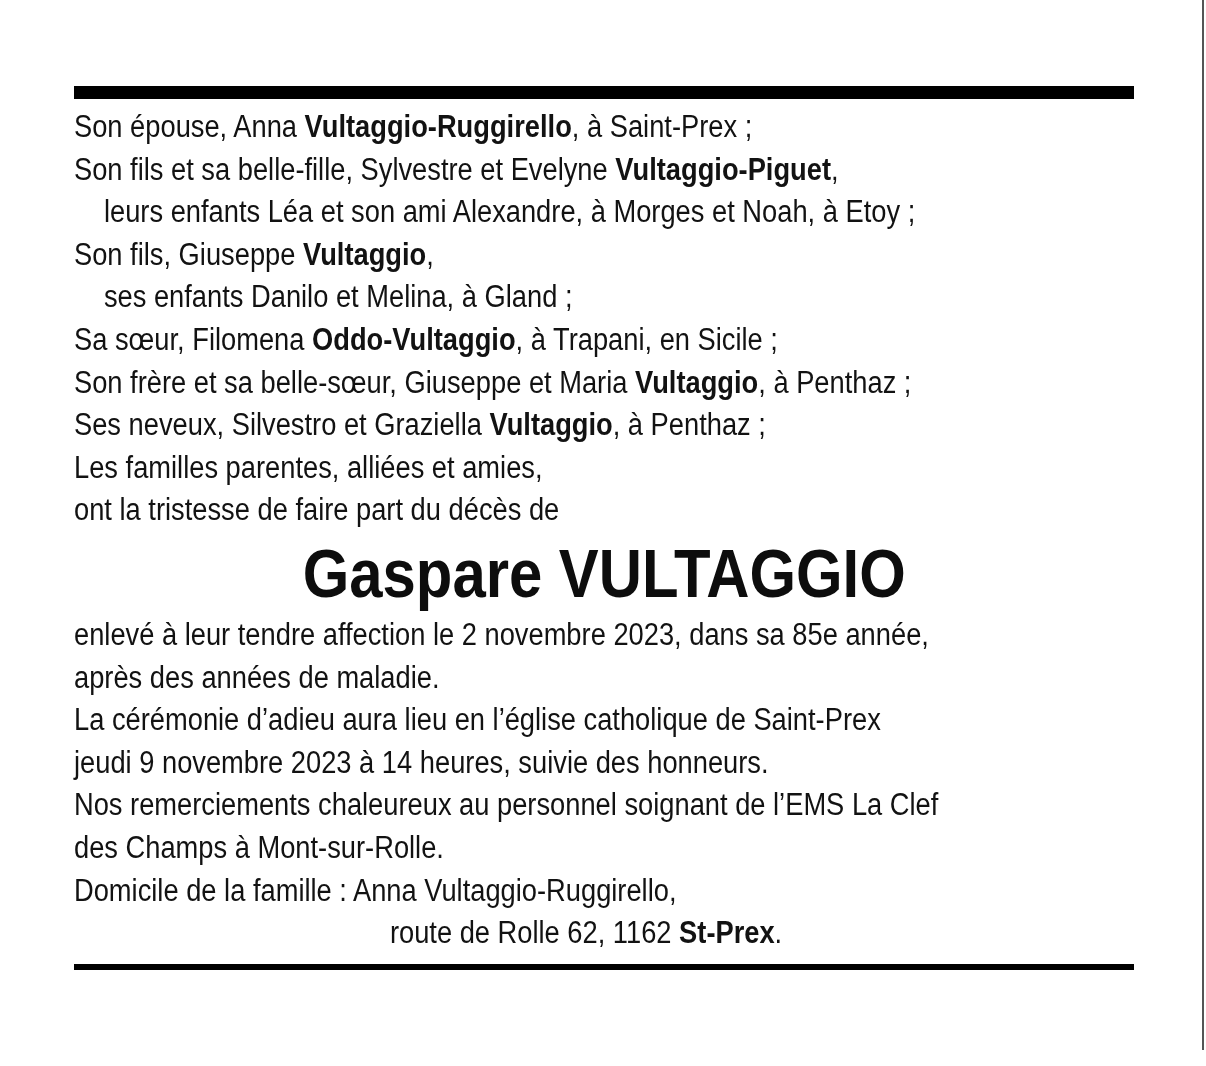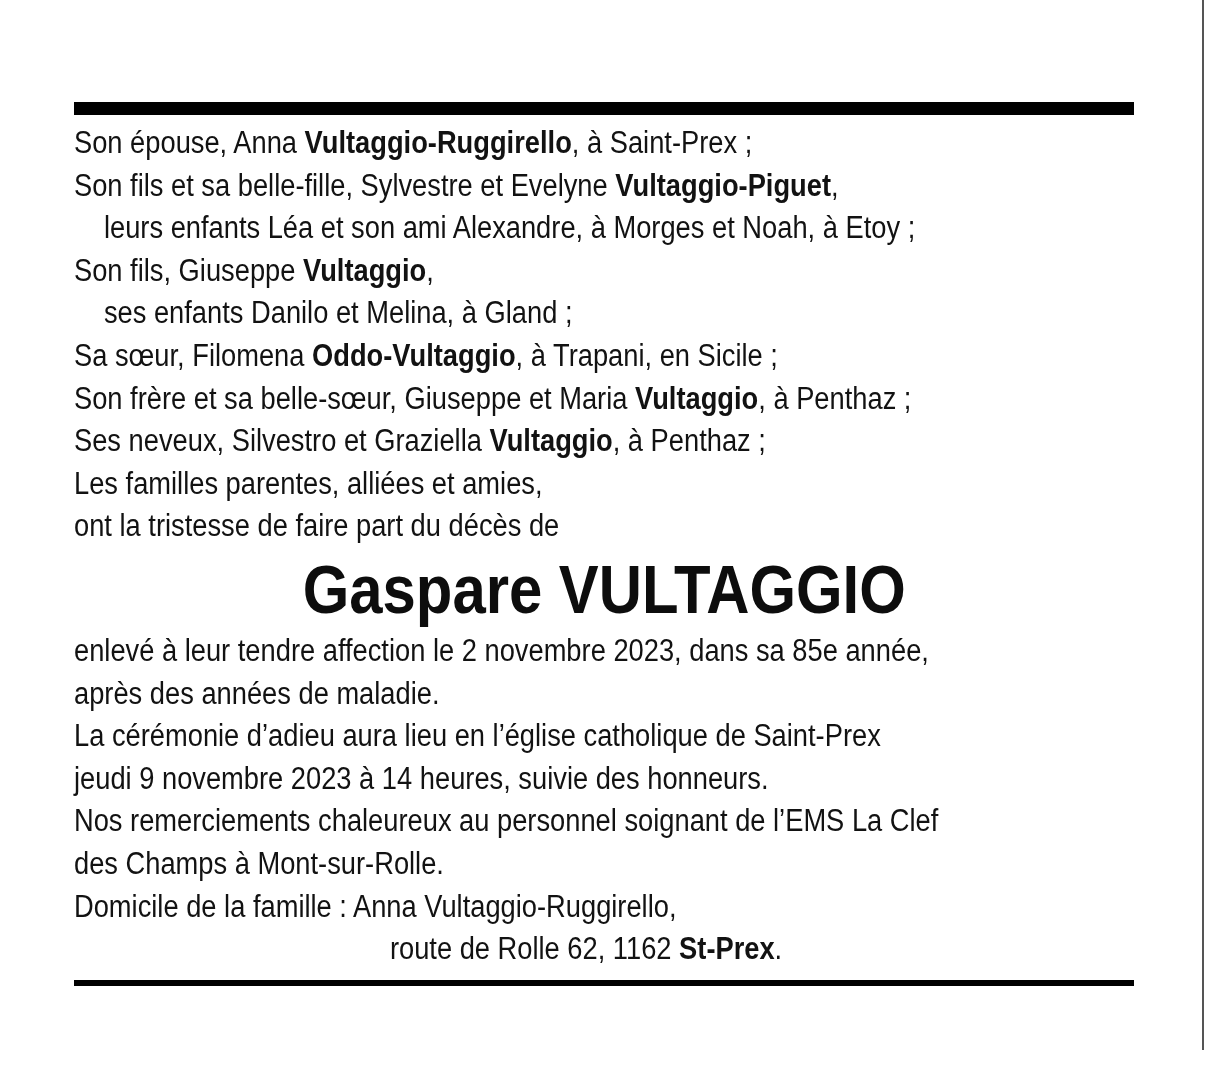--- a/index.html
+++ b/index.html
@@ -17,21 +17,20 @@
   .scan-edge {
     position: absolute;
     left: 1202px; top: 0;
     width: 2px; height: 1050px;
     background: #555555;
   }
   .notice {
     position: absolute;
     left: 74px; top: 86px;
     width: 1060px;
-    margin-top: 16px;
   }
   .rule { background: #000000; }
   .rule-top { width: 1060px; height: 13px; }
   .rule-bottom {
     position: absolute;
     top: 878px; left: 0;
     width: 1060px; height: 6px;
   }
   
   .condensed {

